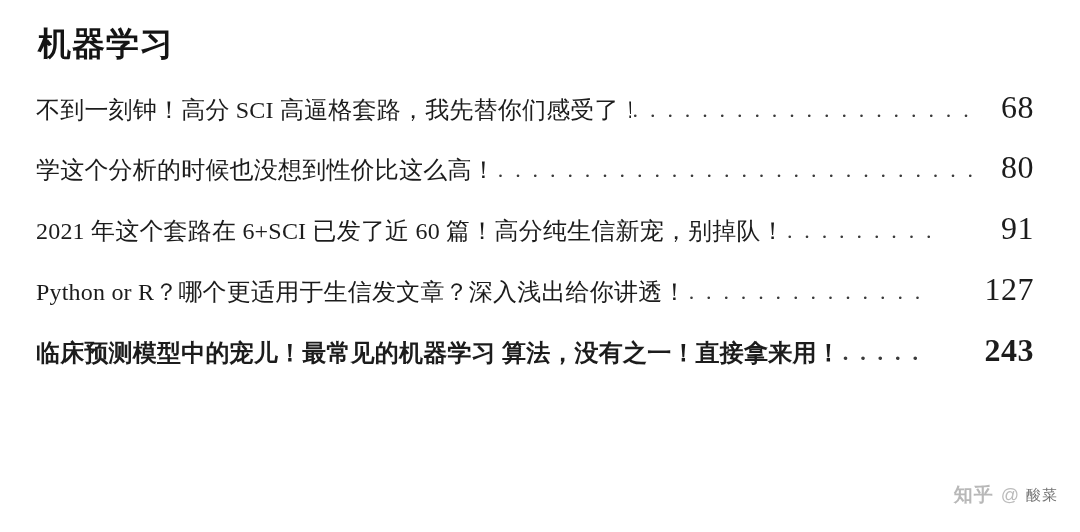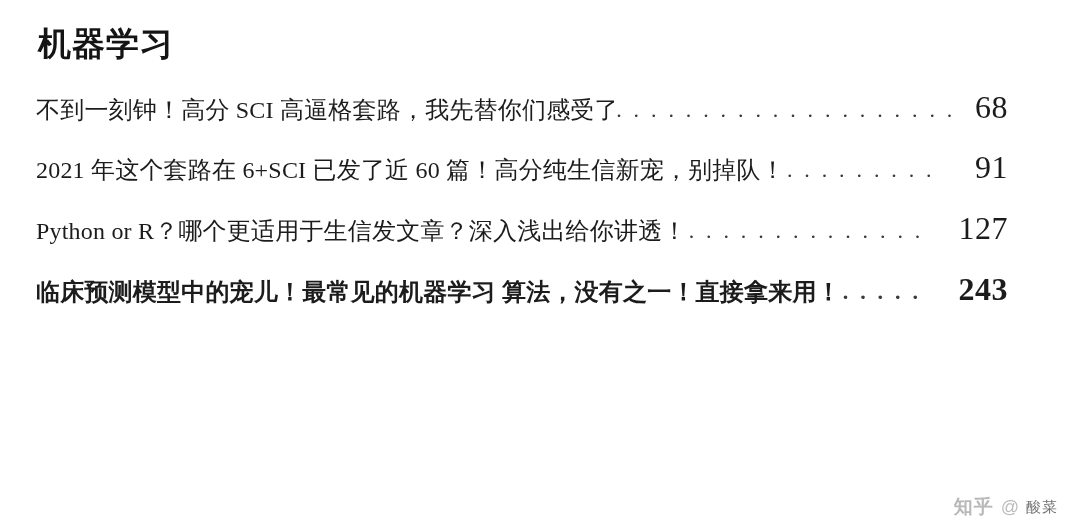--- a/index.html
+++ b/index.html
@@ -13,21 +13,21 @@
     overflow: hidden;
     font-family: "Liberation Serif", "DejaVu Serif", serif;
     color: #1a1a1a;
     position: relative;
   }
   .page {
     position: relative;
     width: 1080px;
     height: 532px;
     box-sizing: border-box;
-    padding: 18px 72px 0 36px;
+    padding: 18px 46px 0 36px;
   }
   .toc-title {
     font-family: "Liberation Sans", "DejaVu Sans", sans-serif;
     font-weight: bold;
     font-size: 33px;
     letter-spacing: 1px;
     color: #141414;
     margin: 6px 0 14px 2px;
     line-height: 1.2;
   }
@@ -72,21 +72,21 @@
     letter-spacing: 0.5px;
   }
   
   .toc-entry.clipped {
     padding-bottom: 0;
     font-weight: bold;
   }
   .watermark {
     position: absolute;
     right: 22px;
-    bottom: 12px;
+    bottom: 24px;
     display: flex;
     align-items: center;
     gap: 7px;
     font-family: "Liberation Sans", "DejaVu Sans", sans-serif;
     font-size: 19px;
     color: #b3b3b3;
     user-select: none;
   }
   .watermark .zhihu-mark {
     font-weight: bold;
@@ -112,20 +112,25 @@
   <h1 class="toc-title">机器学习</h1>
 
   <ul class="toc-list">
 
     <li class="toc-entry">
       <span class="label">不到一刻钟！高分 SCI 高逼格套路，我先替你们感受了！</span>
       <span class="leader">. . . . . . . . . . . . . . . . . . . . .</span>
       <span class="page-num">68</span>
     </li>
 
+    <li class="toc-entry">
+      <span class="label">学这个分析的时候也没想到性价比这么高！</span>
+      <span class="leader">. . . . . . . . . . . . . . . . . . . . . . . . . . . .</span>
+      <span class="page-num">80</span>
+    </li>
 
     <li class="toc-entry">
       <span class="label">2021 年这个套路在 6+SCI 已发了近 60 篇！高分纯生信新宠，别掉队！</span>
       <span class="leader">. . . . . . . . .</span>
       <span class="page-num">91</span>
     </li>
 
 
 
     <li class="toc-entry">

